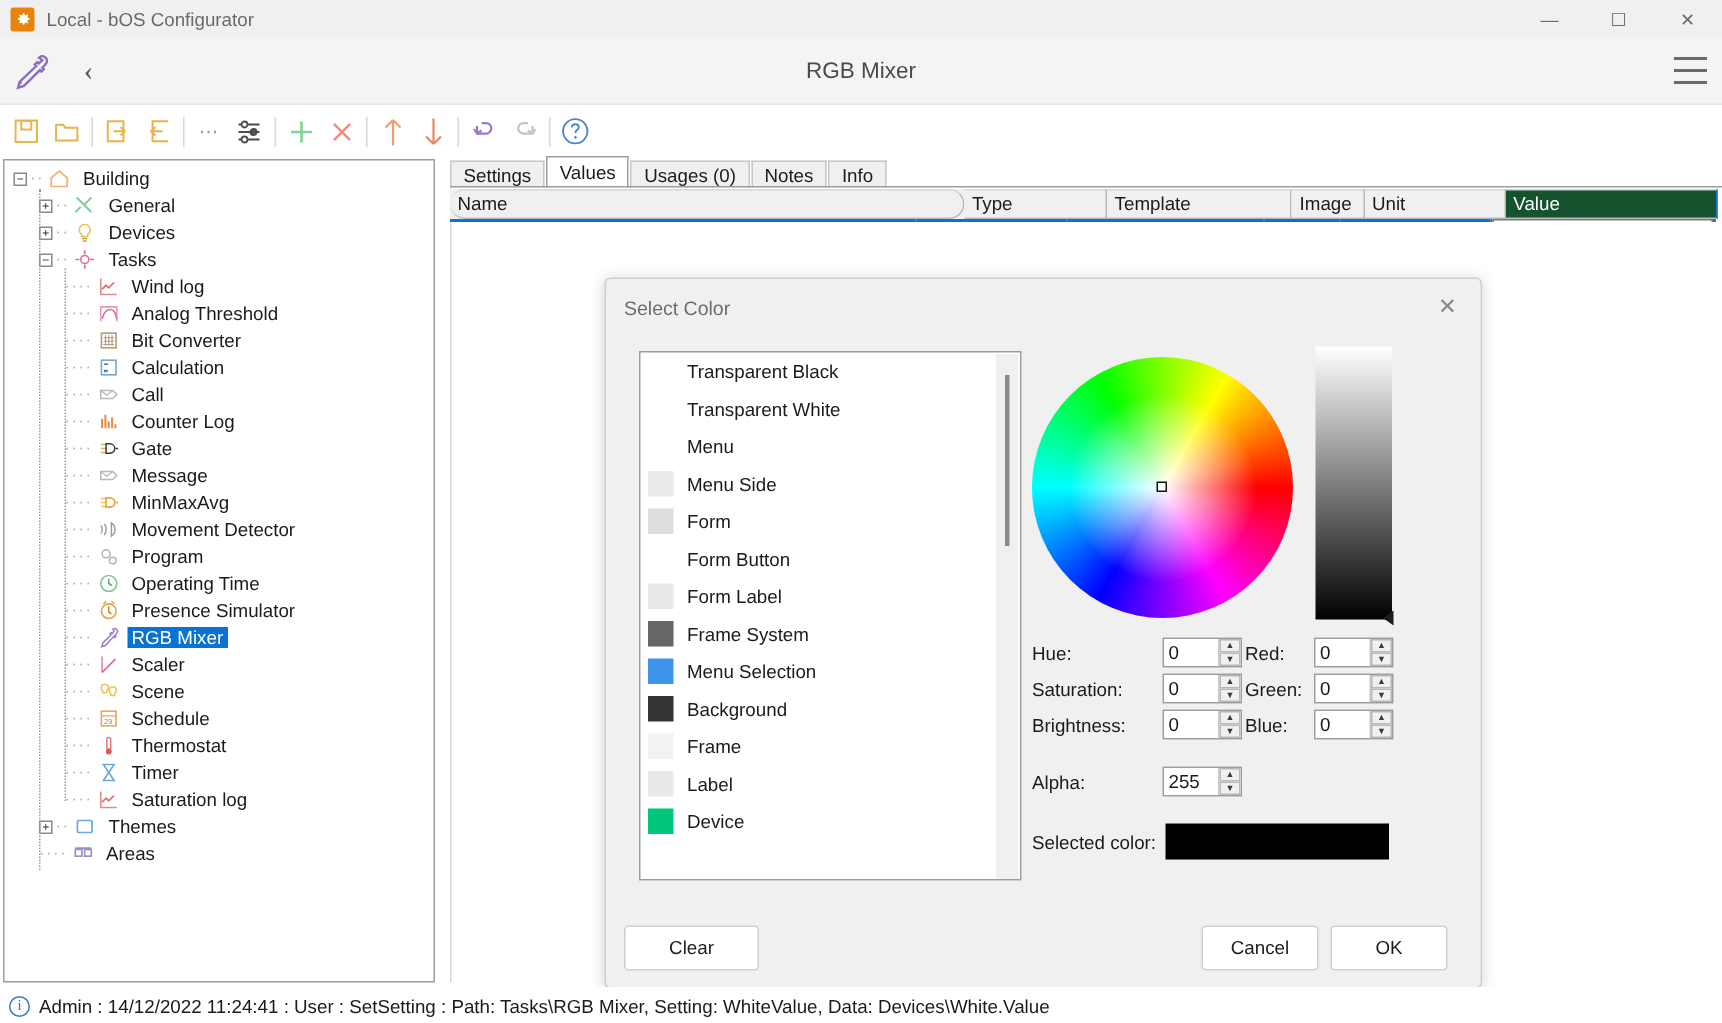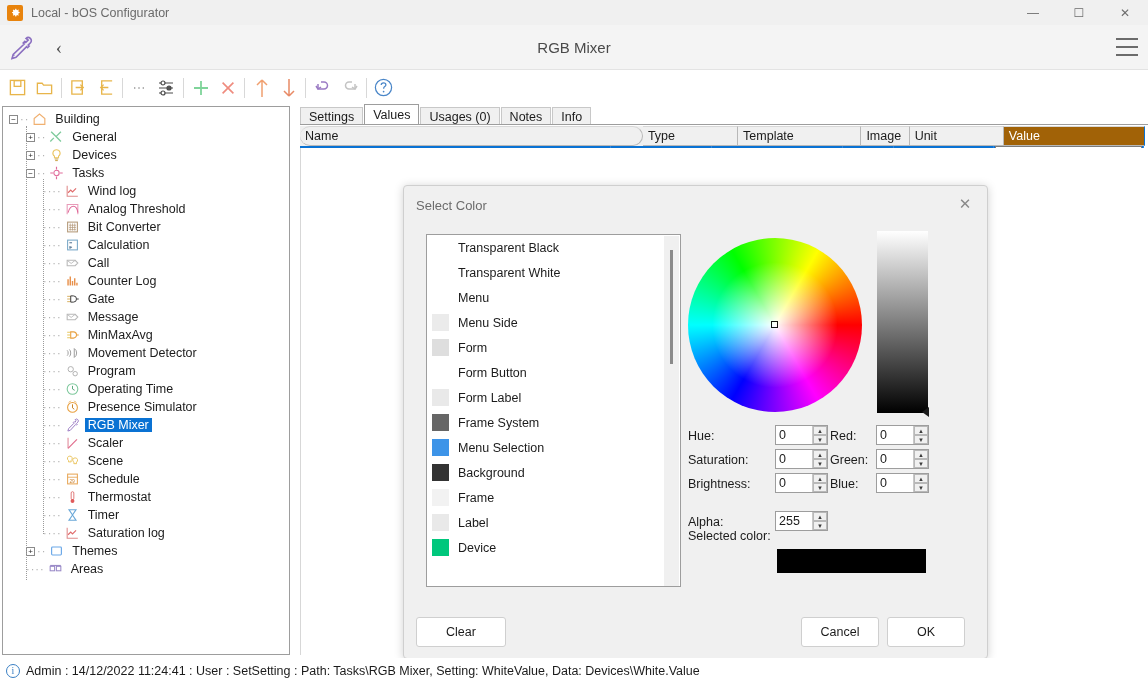--- a/index.html
+++ b/index.html
@@ -102,21 +102,21 @@
 
   #grid { position: absolute; left: 0; top: 22px; width: 845px; }
   #grid-header { display: flex; height: 20px; background: #f0f0f0; }
   .gh {
     height: 20px; display: flex; align-items: center; padding-left: 5px;
     font-size: 12.5px; color: #1b1b1b;
     border-right: 1px solid #b8b8b8; border-bottom: 1px solid #b8b8b8;
     border-top: 1px solid #d7d7d7;
     background: #f0f0f0;
   }
-  .gh.sel { background: #a16207; color: #fff; border-right-color: #0a72d3; }
+  .gh.sel { background: #14532d; color: #fff; border-right-color: #0a72d3; }
   #grid-row { display: flex; height: 22px; }
   .gc {
     height: 22px; display: flex; align-items: center; padding-left: 5px;
     font-size: 12.5px; color: #ffffff; background: #0a72d3;
     border-right: 1px solid #2f86dd;
   }
   #value-editor {
     height: 22px; background: #ffffff; border: 1px solid #7b7b7b;
     display: flex; align-items: center; padding: 0 2px; position: relative;
   }
@@ -807,21 +807,21 @@
 
 <div class="fld-label" style="left:688px; top:515px;">Alpha:</div>
 <div class="spin" style="left:775px; top:511px;">
   <input type="text" value="255" style="">
   <div class="arrows">
       <span>▲</span>
       <span>▼</span>
     </div>
 </div>
 
-<div class="fld-label" style="left:688px; top:529px;">Selected color:</div>
+<div class="fld-label" style="left:688px; top:555px;">Selected color:</div>
 <div id="sel-color-sw" style="background: rgb(0, 0, 0);"></div>
 
 <div class="dbtn" style="left:416px; top:617px; width:90px;">Clear</div>
 <div class="dbtn" style="left:801px; top:617px; width:78px;">Cancel</div>
 <div class="dbtn" style="left:887px; top:617px; width:78px;">OK</div>
 
 <div id="statusbar">
   <div id="status-icon">i</div>
   <div id="status-text">Admin : 14/12/2022 11:24:41 : User : SetSetting : Path: Tasks\RGB Mixer, Setting: WhiteValue, Data: Devices\White.Value</div>
 </div>

